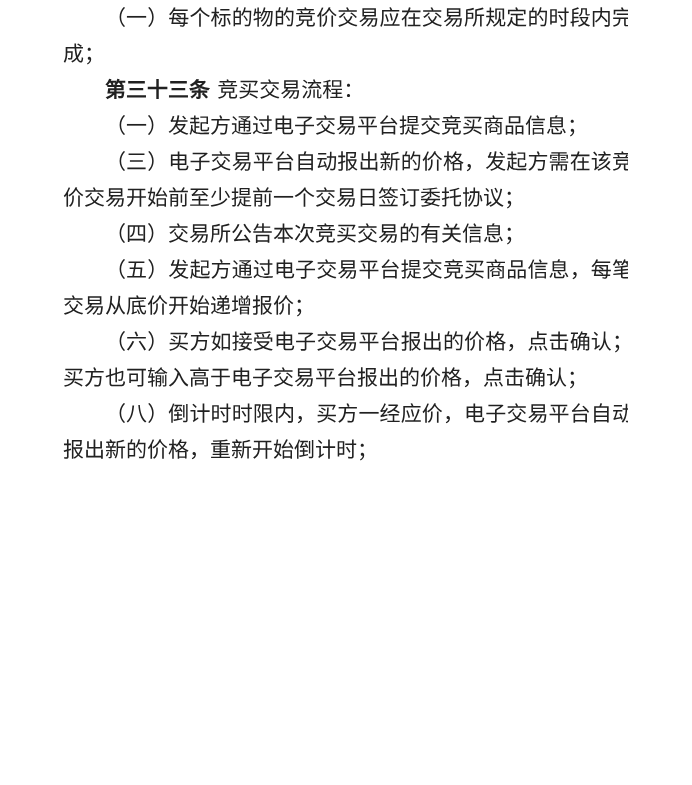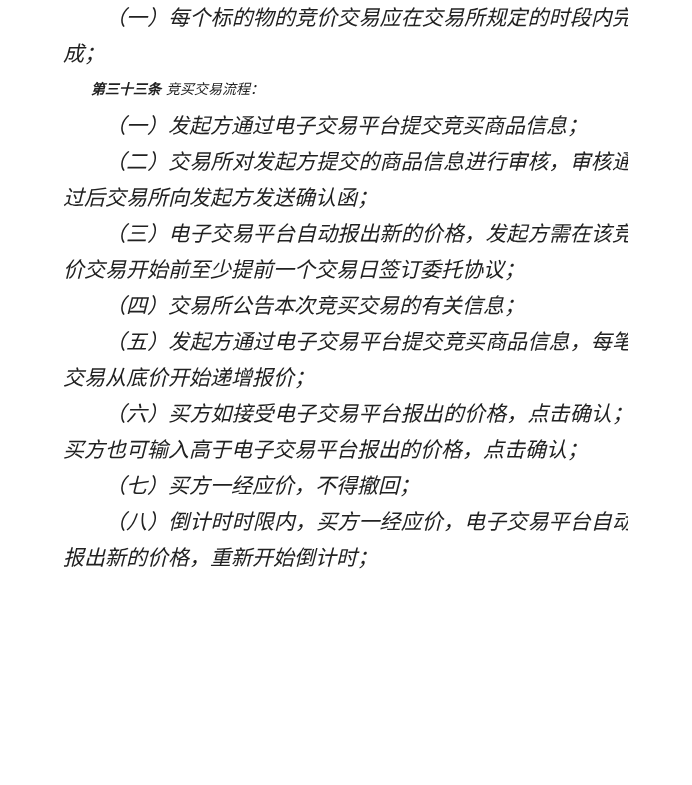--- a/index.html
+++ b/index.html
@@ -11,21 +11,20 @@
     height: 785px;
     background: #ffffff;
     font-family: "Liberation Serif", "DejaVu Serif", serif;
   }
   .page {
     position: relative;
     width: 628px;
     height: 785px;
     background: #ffffff;
     overflow: hidden;
-    font-style: italic;
   }
   .content {
     position: absolute;
     top: 0;
     left: 63px;
     width: 570px;
     color: #212121;
   }
   .para {
     margin: 0;
@@ -34,21 +33,21 @@
     line-height: 36px;
     text-indent: 2em;
     text-align: justify;
     text-justify: inter-character;
     word-break: break-all;
     color: #212121;
   }
   .article-heading {
     margin: 0;
     padding: 0;
-    font-size: 14px;
+    font-size: 21px;
     line-height: 36px;
     text-indent: 2em;
     color: #212121;
     white-space: nowrap;
   }
   .article-number {
     font-weight: bold;
     margin-right: 0.35em;
   }
 </style>
@@ -59,28 +58,26 @@
   <div class="content">
 
     <p class="para">（一）每个标的物的竞价交易应在交易所规定的时段内完成；</p>
 
 
 
     <p class="article-heading"><span class="article-number">第三十三条</span><span>竞买交易流程：</span></p>
 
     <p class="para">（一）发起方通过电子交易平台提交竞买商品信息；</p>
 
-    <p class="para">（二）交易所对发起方提交的商品信息进行审核，审核通过后交易所向发起方发送确认函；</p>
 
     <p class="para">（三）电子交易平台自动报出新的价格，发起方需在该竞价交易开始前至少提前一个交易日签订委托协议；</p>
 
     <p class="para">（四）交易所公告本次竞买交易的有关信息；</p>
 
     <p class="para">（五）发起方通过电子交易平台提交竞买商品信息，每笔交易从底价开始递增报价；</p>
 
     <p class="para">（六）买方如接受电子交易平台报出的价格，点击确认；买方也可输入高于电子交易平台报出的价格，点击确认；</p>
 
-    <p class="para">（七）买方一经应价，不得撤回；</p>
 
     <p class="para">（八）倒计时时限内，买方一经应价，电子交易平台自动报出新的价格，重新开始倒计时；</p>
 
   </div>
 </div>
 
 </body></html>

